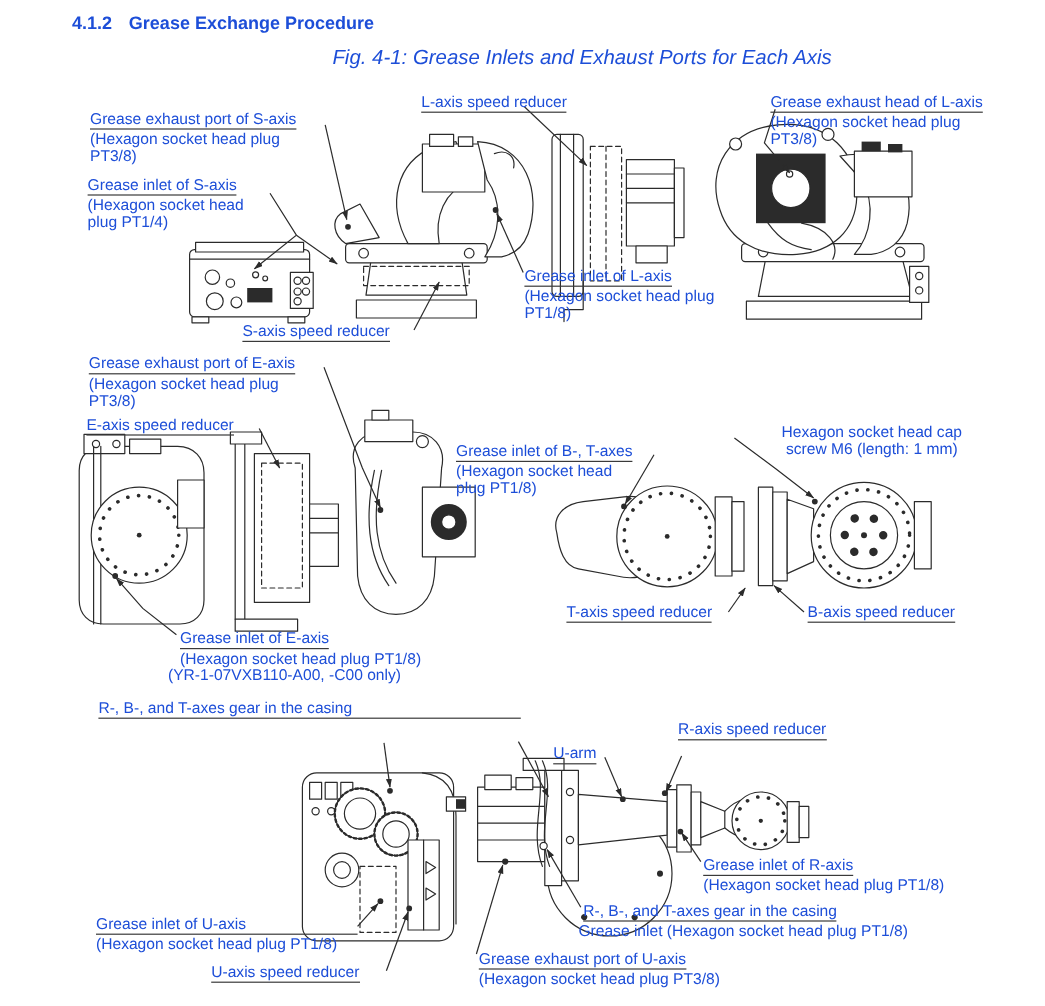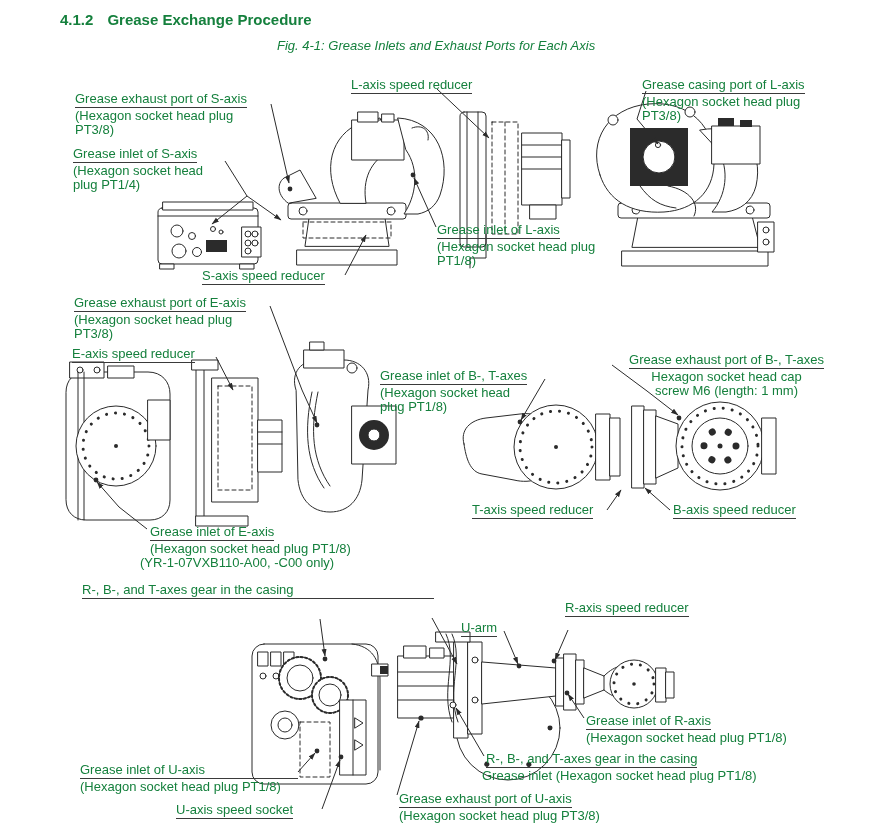--- a/index.html
+++ b/index.html
@@ -1,26 +1,26 @@
 <!DOCTYPE html>
 <html><head>
 <meta charset="utf-8">
 <style>
   html,body { margin:0; padding:0; background:#fff; }
   .page {
     position:relative; width:871px; height:838px; background:#fff;
-    font-family:"Liberation Sans", sans-serif; color:#15803d; overflow:hidden;
+    font-family:"Liberation Sans", sans-serif; color:#1d4ed8; overflow:hidden;
   }
   .heading {
     position:absolute; left:60px; top:11px; font-size:15px; font-weight:bold;
     white-space:nowrap;
   }
   .heading .num { margin-right:14px; }
   .caption {
-    position:absolute; left:277px; top:38px; font-size:13px; font-style:italic;
+    position:absolute; left:277px; top:38px; font-size:17px; font-style:italic;
     white-space:nowrap;
   }
   .lbl {
     position:absolute; font-size:13px; line-height:14px; white-space:nowrap;
   }
   .lbl .ul { display:inline-block; border-bottom:1.2px solid #3a3a3a; padding-bottom:1px; margin-bottom:1px; }
   .lbl .ul-full { display:block; border-bottom:1.2px solid #3a3a3a; padding-bottom:1px; margin-bottom:1px; }
   .lbl.center { text-align:center; }
   svg.layer { position:absolute; left:0; top:0; }
   .art { stroke:#2b2b2b; stroke-width:1; fill:#fff; stroke-linejoin:round; stroke-linecap:round; }
@@ -295,21 +295,21 @@
     <div>PT3/8)</div>
   </div>
 
   <div class="lbl" style="left:73px;top:147px">
     <span class="ul">Grease inlet of S-axis</span>
     <div>(Hexagon socket head</div>
     <div>plug PT1/4)</div>
   </div>
 
   <div class="lbl" style="left:642px;top:78px">
-    <span class="ul">Grease casing port of L-axis</span>
+    <span class="ul">Grease exhaust head of L-axis</span>
     <div>(Hexagon socket head plug</div>
     <div>PT3/8)</div>
   </div>
 
   <div class="lbl" style="left:437px;top:223px">
     <span class="ul">Grease inlet of L-axis</span>
     <div>(Hexagon socket head plug</div>
     <div>PT1/8)</div>
   </div>
 
@@ -327,21 +327,20 @@
     <span class="ul">E-axis speed reducer</span>
   </div>
 
   <div class="lbl" style="left:380px;top:369px">
     <span class="ul">Grease inlet of B-, T-axes</span>
     <div>(Hexagon socket head</div>
     <div>plug PT1/8)</div>
   </div>
 
   <div class="lbl center" style="left:608px;top:353px;width:237px">
-    <span class="ul">Grease exhaust port of B-, T-axes</span>
     <div>Hexagon socket head cap</div>
     <div>screw M6 (length: 1 mm)</div>
   </div>
 
   <div class="lbl" style="left:472px;top:503px">
     <span class="ul">T-axis speed reducer</span>
   </div>
 
   <div class="lbl" style="left:673px;top:503px">
     <span class="ul">B-axis speed reducer</span>
@@ -374,21 +373,21 @@
     <span class="ul">R-, B-, and T-axes gear in the casing</span>
     <div style="margin-left:-4px">Grease inlet (Hexagon socket head plug PT1/8)</div>
   </div>
 
   <div class="lbl" style="left:80px;top:763px">
     <span class="ul" style="width:218px">Grease inlet of U-axis</span>
     <div>(Hexagon socket head plug PT1/8)</div>
   </div>
 
   <div class="lbl" style="left:176px;top:803px">
-    <span class="ul">U-axis speed socket</span>
+    <span class="ul">U-axis speed reducer</span>
   </div>
 
   <div class="lbl" style="left:399px;top:792px">
     <span class="ul">Grease exhaust port of U-axis</span>
     <div>(Hexagon socket head plug PT3/8)</div>
   </div>
 
 </div>
 
 </body></html>

